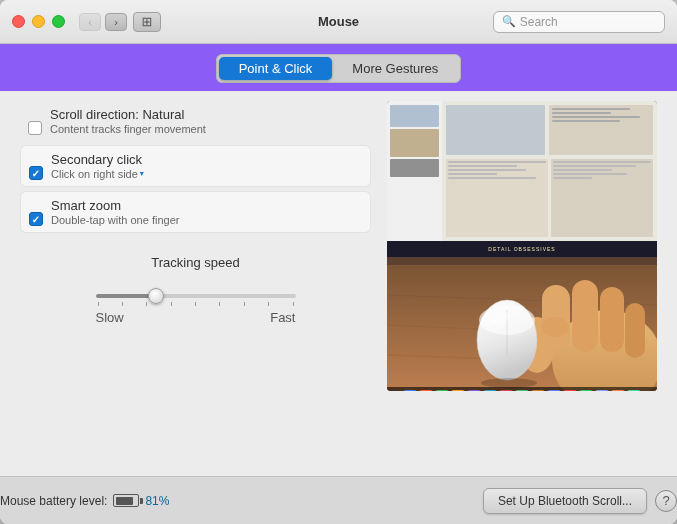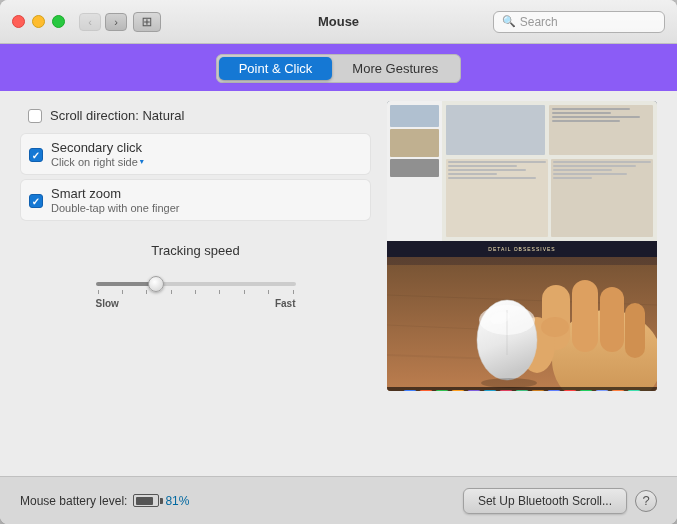--- a/index.html
+++ b/index.html
@@ -175,21 +175,21 @@
     
     .left-panel {
       flex: 1;
       display: flex;
       flex-direction: column;
       gap: 4px;
     }
 
     .checkbox-row {
       display: flex;
-      align-items: center;
+      align-items: flex-end;
       padding: 6px 8px;
       border-radius: 6px;
     }
 
     .checkbox-row.highlighted {
       background: rgba(255,255,255,0.5);
       border: 1px solid rgba(0,0,0,0.08);
     }
 
     .checkbox {
@@ -304,23 +304,22 @@
     }
 
     .slider-labels {
       display: flex;
       justify-content: space-between;
       width: 100%;
       margin-top: 4px;
     }
 
     .slider-label {
-      font-size: 10px;
+      font-size: 13px;
       color: #555;
-      font-weight: bold;
     }
 
     
     .right-panel {
       width: 270px;
       height: 290px;
       flex-shrink: 0;
       border-radius: 4px;
       overflow: hidden;
       position: relative;
@@ -419,21 +418,21 @@
       background: #4080c0;
     }
 
     
     .bottom-bar {
       height: 48px;
       background: #d8d8d8;
       border-top: 1px solid #c0c0c0;
       display: flex;
       align-items: center;
-      padding: 0 20px;
+      padding: 0 0;
       flex-shrink: 0;
       margin-top: auto;
     }
 
     .battery-section {
       display: flex;
       align-items: center;
       gap: 6px;
     }
 
@@ -540,20 +539,21 @@
   </div>
 
   <div class="main-content">
 
     <div class="left-panel">
 
       <div class="checkbox-row">
         <div class="checkbox"></div>
         <div class="checkbox-label">
           <span class="checkbox-title">Scroll direction: Natural</span>
+          <span class="checkbox-subtitle">Content tracks finger movement</span>
         </div>
       </div>
 
       <div class="checkbox-row highlighted">
         <div class="checkbox checked"></div>
         <div class="checkbox-label">
           <span class="checkbox-title">Secondary click</span>
           <div class="dropdown-inline">
             <span class="checkbox-subtitle">Click on right side</span>
             <span class="dropdown-arrow"> ▾</span>

